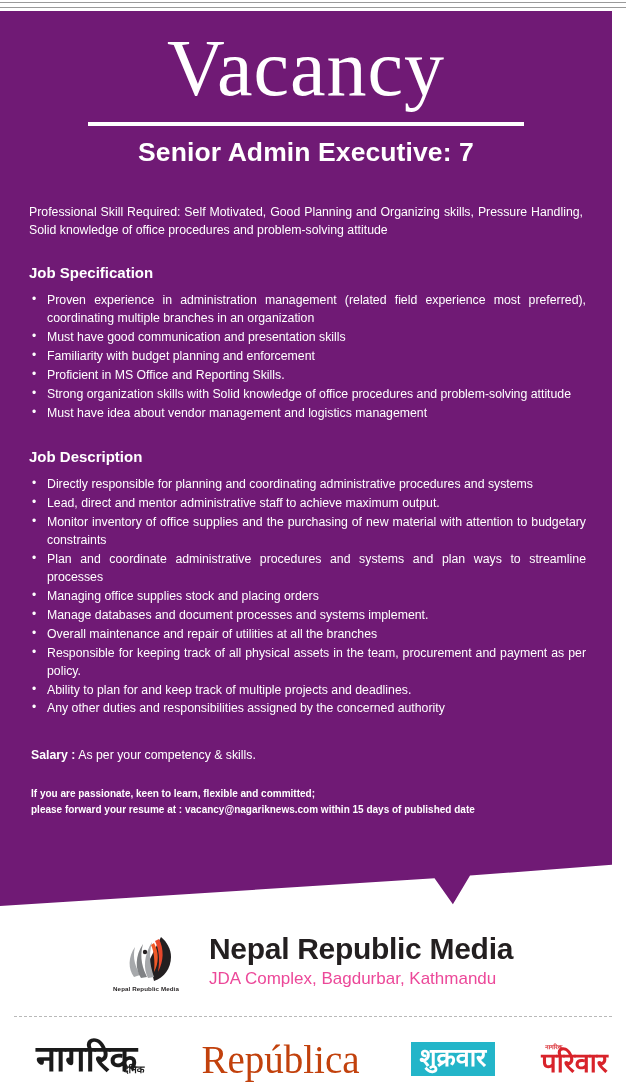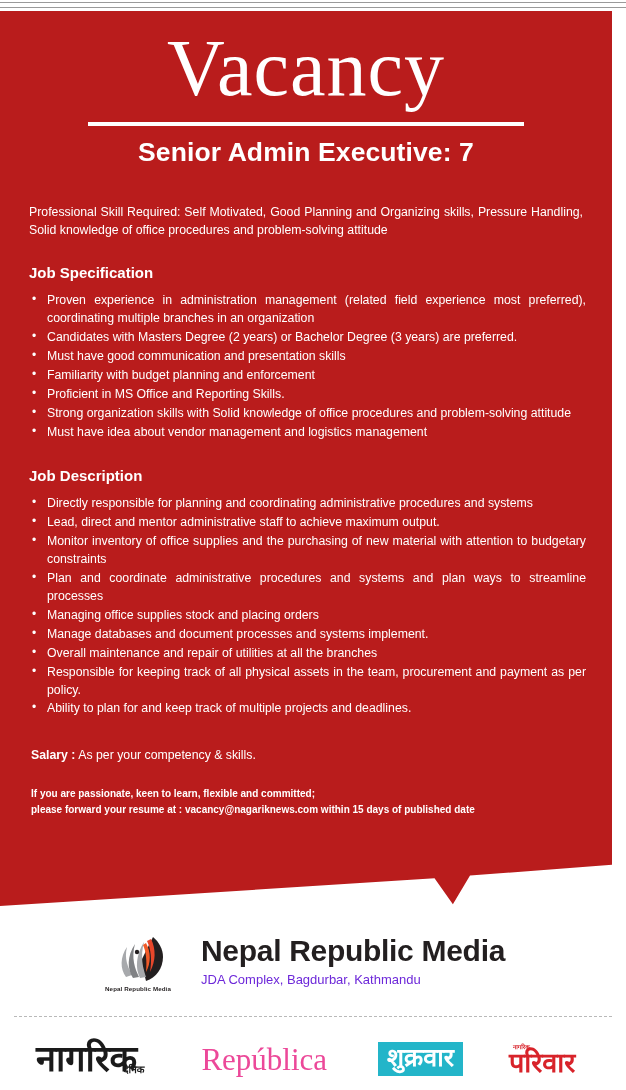--- a/index.html
+++ b/index.html
@@ -31,21 +31,21 @@
   #top-rules .rule-thin.r1 { top: 2px; }
   #top-rules .rule-thin.r2 { top: 7px; }
 
   
   #poster {
     position: absolute;
     top: 11px;
     left: 0;
     width: 612px;
     height: 895px;
-    background: #b91c1c;
+    background: #701a75;
     
     clip-path: polygon(
       0% 0%,
       100% 0%,
       100% 95.4%,
       76.8% 96.6%,
       76.8% 96.6%,
       74.0% 99.8%,
       71.0% 96.9%,
       0% 100%
@@ -126,21 +126,21 @@
     font-size: 10px;
     font-weight: bold;
     line-height: 1.55;
     margin: 24px 0 0 5px;
   }
 
   
   #footer-brand {
     position: absolute;
     top: 918px;
-    left: 0;
+    left: 8px;
     width: 530px;
     height: 86px;
     display: flex;
     align-items: center;
   }
   #brand-logo {
     width: 92px;
     margin-left: 92px;
     text-align: center;
     flex: none;
@@ -155,22 +155,22 @@
   }
   #brand-text { margin-left: 17px; }
   #brand-name {
     font-size: 30px;
     font-weight: bold;
     color: #231f20;
     line-height: 1.05;
     letter-spacing: -0.3px;
   }
   #brand-address {
-    font-size: 13px;
-    color: #6d28d9;
+    font-size: 17px;
+    color: #ec4899;
     margin-top: 5px;
   }
 
   
   #divider {
     position: absolute;
     top: 1016px;
     left: 14px;
     width: 598px;
     border-top: 1.5px dashed #b9b9b9;
@@ -202,22 +202,22 @@
     font-size: 10px;
     font-weight: bold;
     color: #1a1a1a;
     margin-left: -14px;
     margin-bottom: 1px;
   }
 
   #pub-republica { margin-left: 57px; }
   #pub-republica .wordmark {
     font-family: "Liberation Serif", serif;
-    font-size: 31px;
-    color: #ec4899;
+    font-size: 39px;
+    color: #c2410c;
     line-height: 1;
   }
 
   #pub-shukrabar { margin-left: 51px; }
   #pub-shukrabar .plate {
     background: #23b5c9;
     padding: 3px 9px 5px 9px;
   }
   #pub-shukrabar .devanagari {
     font-family: "DejaVu Sans", sans-serif;
@@ -257,39 +257,39 @@
 
   <div id="vacancy-title">Vacancy</div>
   <div id="title-rule"></div>
   <div id="position-title">Senior Admin Executive: 7</div>
 
   <div id="intro">Professional Skill Required: Self Motivated, Good Planning and Organizing skills, Pressure Handling, Solid knowledge of office procedures and problem-solving attitude</div>
 
   <div class="section-heading">Job Specification</div>
   <ul class="bullets" id="spec-list">
       <li>Proven experience in administration management (related field experience most preferred), coordinating multiple branches in an organization</li>
-      <li>Candidates with Masters Degree (2 years) or Bachelor Degree (3 years) are preferred.</li>
       <li class="nojustify">Must have good communication and presentation skills</li>
       <li class="nojustify">Familiarity with budget planning and enforcement</li>
       <li class="nojustify">Proficient in MS Office and Reporting Skills.</li>
       <li>Strong organization skills with Solid knowledge of office procedures and problem-solving attitude</li>
       <li class="nojustify">Must have idea about vendor management and logistics management</li>
     </ul>
 
   <div class="section-heading">Job Description</div>
   <ul class="bullets" id="desc-list">
       <li>Directly responsible for planning and coordinating administrative procedures and systems</li>
       <li class="nojustify">Lead, direct and mentor administrative staff to achieve maximum output.</li>
       <li>Monitor inventory of office supplies and the purchasing of new material with attention to budgetary constraints</li>
       <li>Plan and coordinate administrative procedures and systems and plan ways to streamline processes</li>
       <li class="nojustify">Managing office supplies stock and placing orders</li>
       <li class="nojustify">Manage databases and document processes and systems implement.</li>
       <li class="nojustify">Overall maintenance and repair of utilities at all the branches</li>
       <li>Responsible for keeping track of all physical assets in the team, procurement and payment as per policy.</li>
       <li class="nojustify">Ability to plan for and keep track of multiple projects and deadlines.</li>
+      <li>Any other duties and responsibilities assigned by the concerned authority</li>
     </ul>
 
   <div id="salary-line">
     <span class="label">Salary :</span>
     <span>As per your competency &amp; skills.</span>
   </div>
 
   <div id="apply-block">
     <div>If you are passionate, keen to learn, flexible and committed;</div>
     <div>please forward your resume at :  vacancy@nagariknews.com within 15 days of published date</div>

